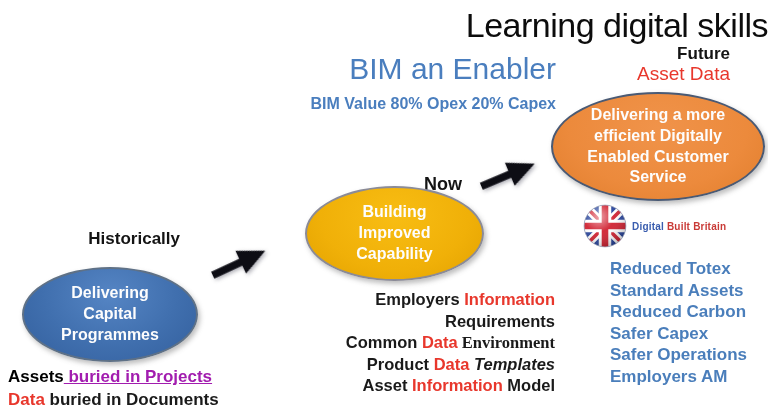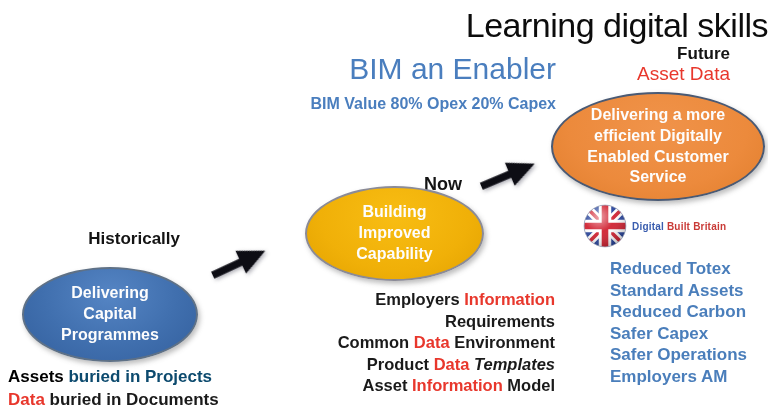--- a/index.html
+++ b/index.html
@@ -83,27 +83,27 @@
   </div>
 
   <svg class="abs arrow arrow-1" width="58" height="30" viewBox="0 0 60 30">
     <path d="M0 11 L32 11 L32 2 L60 15 L32 28 L32 19 L0 19 Z" fill="#0d0d14"></path>
   </svg>
   <svg class="abs arrow arrow-2" width="58" height="30" viewBox="0 0 60 30">
     <path d="M0 11 L32 11 L32 2 L60 15 L32 28 L32 19 L0 19 Z" fill="#0d0d14"></path>
   </svg>
 
   <div class="abs notes-left">
-    <div><span style="color: #000000;">Assets</span><span style="color: #0c4a6e;"> buried in Projects</span></div>
+    <div><span style="color: #000000;">Assets</span><span style="color: #a21caf; text-decoration: underline;"> buried in Projects</span></div>
     <div><span style="color: rgb(232, 55, 44);">Data</span><span style="color: rgb(26, 26, 26);"> buried in Documents</span></div>
   </div>
 
   <div class="abs bim-list center">
     <div><span style="color: rgb(26, 26, 26);">Employers </span><span style="color: rgb(232, 55, 44);">Information</span><span style="color: rgb(26, 26, 26);"> Requirements</span></div>
-    <div><span style="color: rgb(26, 26, 26);">Common </span><span style="color: rgb(232, 55, 44);">Data</span><span style="color: rgb(26, 26, 26);"> Environment</span></div>
+    <div><span style="color: rgb(26, 26, 26);">Common </span><span style="color: rgb(232, 55, 44);">Data</span><span style="color: rgb(26, 26, 26); font-family: Liberation Serif, serif;"> Environment</span></div>
     <div><span style="color: rgb(26, 26, 26);">Product </span><span style="color: rgb(232, 55, 44);">Data</span><span style="color: rgb(26, 26, 26); font-style: italic;"> Templates</span></div>
     <div><span style="color: rgb(26, 26, 26);">Asset </span><span style="color: rgb(232, 55, 44);">Information</span><span style="color: rgb(26, 26, 26);"> Model</span></div>
 
   </div>
 
   <div class="abs logo">
     <svg width="44" height="44" viewBox="0 0 60 60">
       <defs>
         <clipPath id="fc">
             <circle cx="30" cy="30" r="28.5"></circle>

